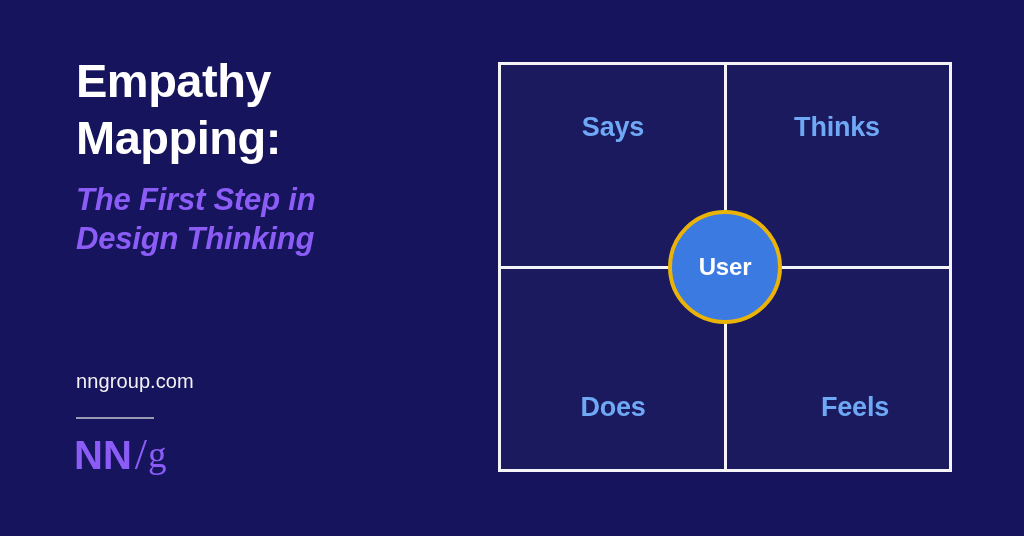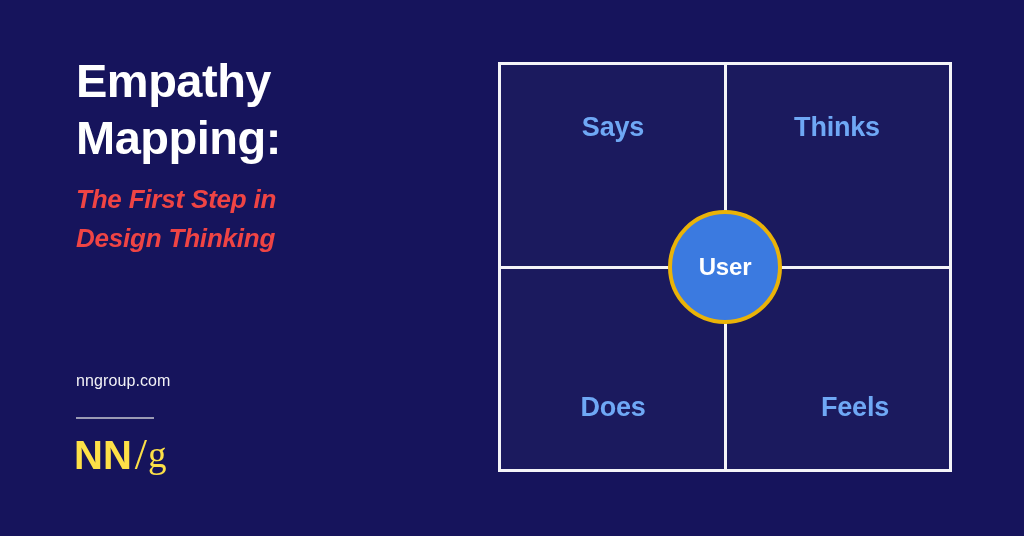--- a/index.html
+++ b/index.html
@@ -30,34 +30,34 @@
   .title {
     font-size: 47px;
     line-height: 57px;
     font-weight: bold;
     color: #ffffff;
     letter-spacing: -0.5px;
     margin: 0;
     white-space: pre-line;
   }
   .subtitle {
-    font-size: 26px;
+    font-size: 31px;
     line-height: 39px;
     font-weight: bold;
     font-style: italic;
-    color: #ef4444;
+    color: #8b5cf6;
     letter-spacing: -0.2px;
     margin: 14px 0 16px 0;
     white-space: pre-line;
   }
   .site-url {
     position: absolute;
     left: 76px;
     top: 369px;
-    font-size: 16px;
+    font-size: 20px;
     line-height: 24px;
     font-weight: normal;
     color: #f2f2f6;
     letter-spacing: 0.1px;
   }
   .rule {
     position: absolute;
     left: 76px;
     top: 417px;
     width: 78px;
@@ -65,21 +65,21 @@
     background: #9a9ab4;
   }
 
   
   .logo {
     position: absolute;
     left: 74px;
     top: 432px;
     display: flex;
     align-items: flex-start;
-    color: #fde047;
+    color: #8b5cf6;
   }
   .logo-nn {
     font-size: 40px;
     line-height: 46px;
     font-weight: bold;
     letter-spacing: 0px;
   }
   .logo-slash {
     font-family: "Liberation Serif", serif;
     font-size: 44px;

